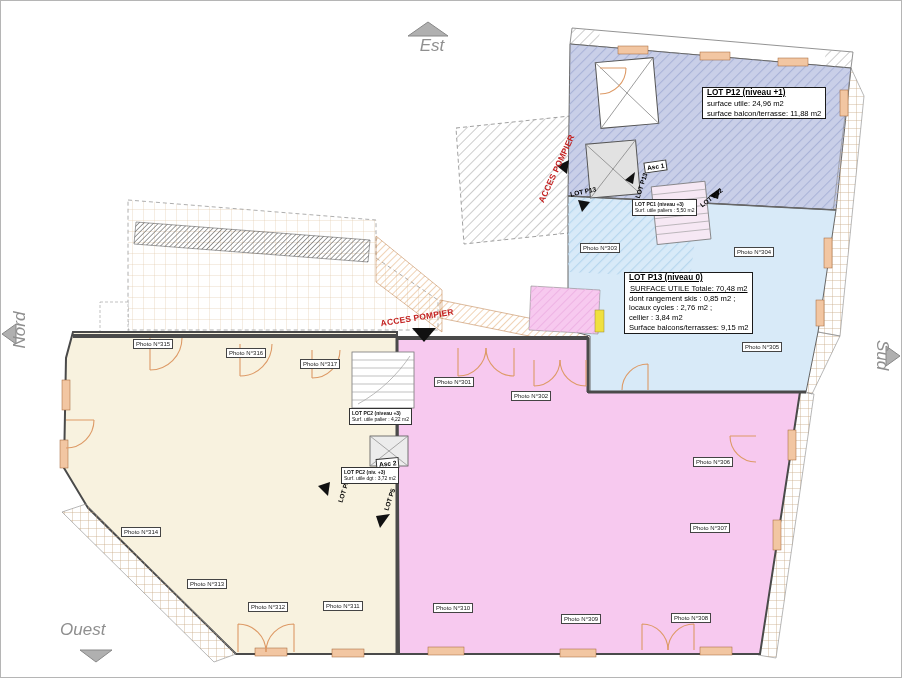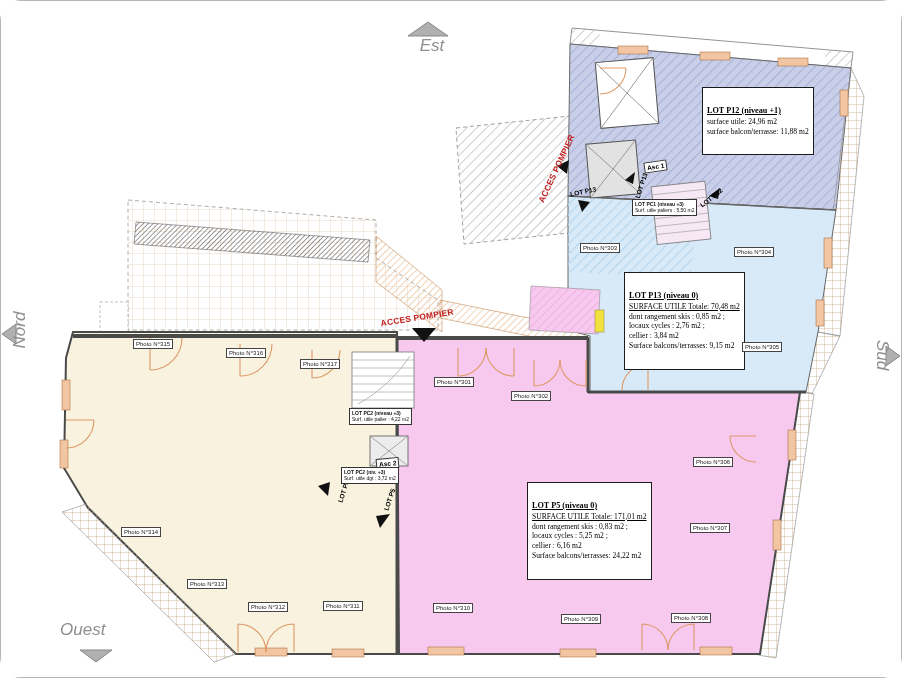--- a/index.html
+++ b/index.html
@@ -1,22 +1,22 @@
 <!DOCTYPE html>
 <html><head>
 <meta charset="utf-8">
 <style>
   html,body{margin:0;padding:0;background:#fff;}
   #stage{position:relative;width:902px;height:678px;background:#fff;overflow:hidden;
-         font-family:"Liberation Sans",sans-serif;border-radius:21px;}
+         font-family:"Liberation Sans",sans-serif;}
   #plan-svg{position:absolute;left:0;top:0;}
   .photo{position:absolute;background:#fff;border:0.6px solid #444;font-size:6px;line-height:8px;
          padding:0 2px;color:#222;white-space:nowrap;}
-  .lotbox{position:absolute;background:#fff;border:1px solid #1a1a1a;padding:18px 4px;
-          font-size:7.6px;line-height:1.3;color:#000;white-space:nowrap;font-family:Liberation Serif, serif;}
+  .lotbox{position:absolute;background:#fff;border:1px solid #1a1a1a;padding:0 4px;
+          font-size:7.6px;line-height:1.3;color:#000;white-space:nowrap;}
   .lotbox .t{font-weight:bold;text-decoration:underline;font-size:8.2px;}
   .lotbox .u{text-decoration:underline;text-align:center;}
   .pcbox{position:absolute;background:#fff;border:0.6px solid #333;padding:1px 2px;font-size:5px;
          line-height:1.25;white-space:nowrap;color:#111;}
   .pcbox .t{font-weight:bold;}
   .marker{position:absolute;font-size:6.5px;font-weight:bold;color:#000;white-space:nowrap;}
   .ascbox{position:absolute;background:#fff;border:0.6px solid #333;font-size:6.5px;font-weight:bold;
           padding:0 2px;line-height:9px;white-space:nowrap;}
   .access{position:absolute;color:#c32222;font-weight:bold;font-size:8.5px;letter-spacing:.2px;white-space:nowrap;}
   .compass{position:absolute;color:#8f8f8f;font-style:italic;font-size:17px;white-space:nowrap;}
@@ -221,28 +221,20 @@
   <div class="lotbox" style="left:624px;top:272px;">
     <div class="t">LOT P13 (niveau 0)</div>
     <div class="u">SURFACE UTILE Totale: 70,48 m2</div>
     <div>dont rangement skis : 0,85 m2 ;</div>
     <div>locaux cycles : 2,76 m2 ;</div>
     <div>cellier : 3,84 m2</div>
     <div>Surface balcons/terrasses: 9,15 m2</div>
   </div>
 
 
-  <div class="lotbox" style="left:527px;top:482px;">
-    <div class="t">LOT P5 (niveau 0)</div>
-    <div class="u">SURFACE UTILE Totale: 171,01 m2</div>
-    <div>dont rangement skis : 0,83 m2 ;</div>
-    <div>locaux cycles : 5,25 m2 ;</div>
-    <div>cellier : 6,16 m2</div>
-    <div>Surface balcons/terrasses: 24,22 m2</div>
-  </div>
 
   <div class="pcbox" style="left:632px;top:199px;">
     <div class="t">LOT PC1 (niveau +3)</div>
     <div>Surf. utile paliers : 5,50 m2</div>
   </div>
   <div class="pcbox" style="left:349px;top:408px;">
     <div class="t">LOT PC2 (niveau +3)</div>
     <div>Surf. utile palier : 4,22 m2</div>
   </div>
   <div class="pcbox" style="left:341px;top:467px;">

